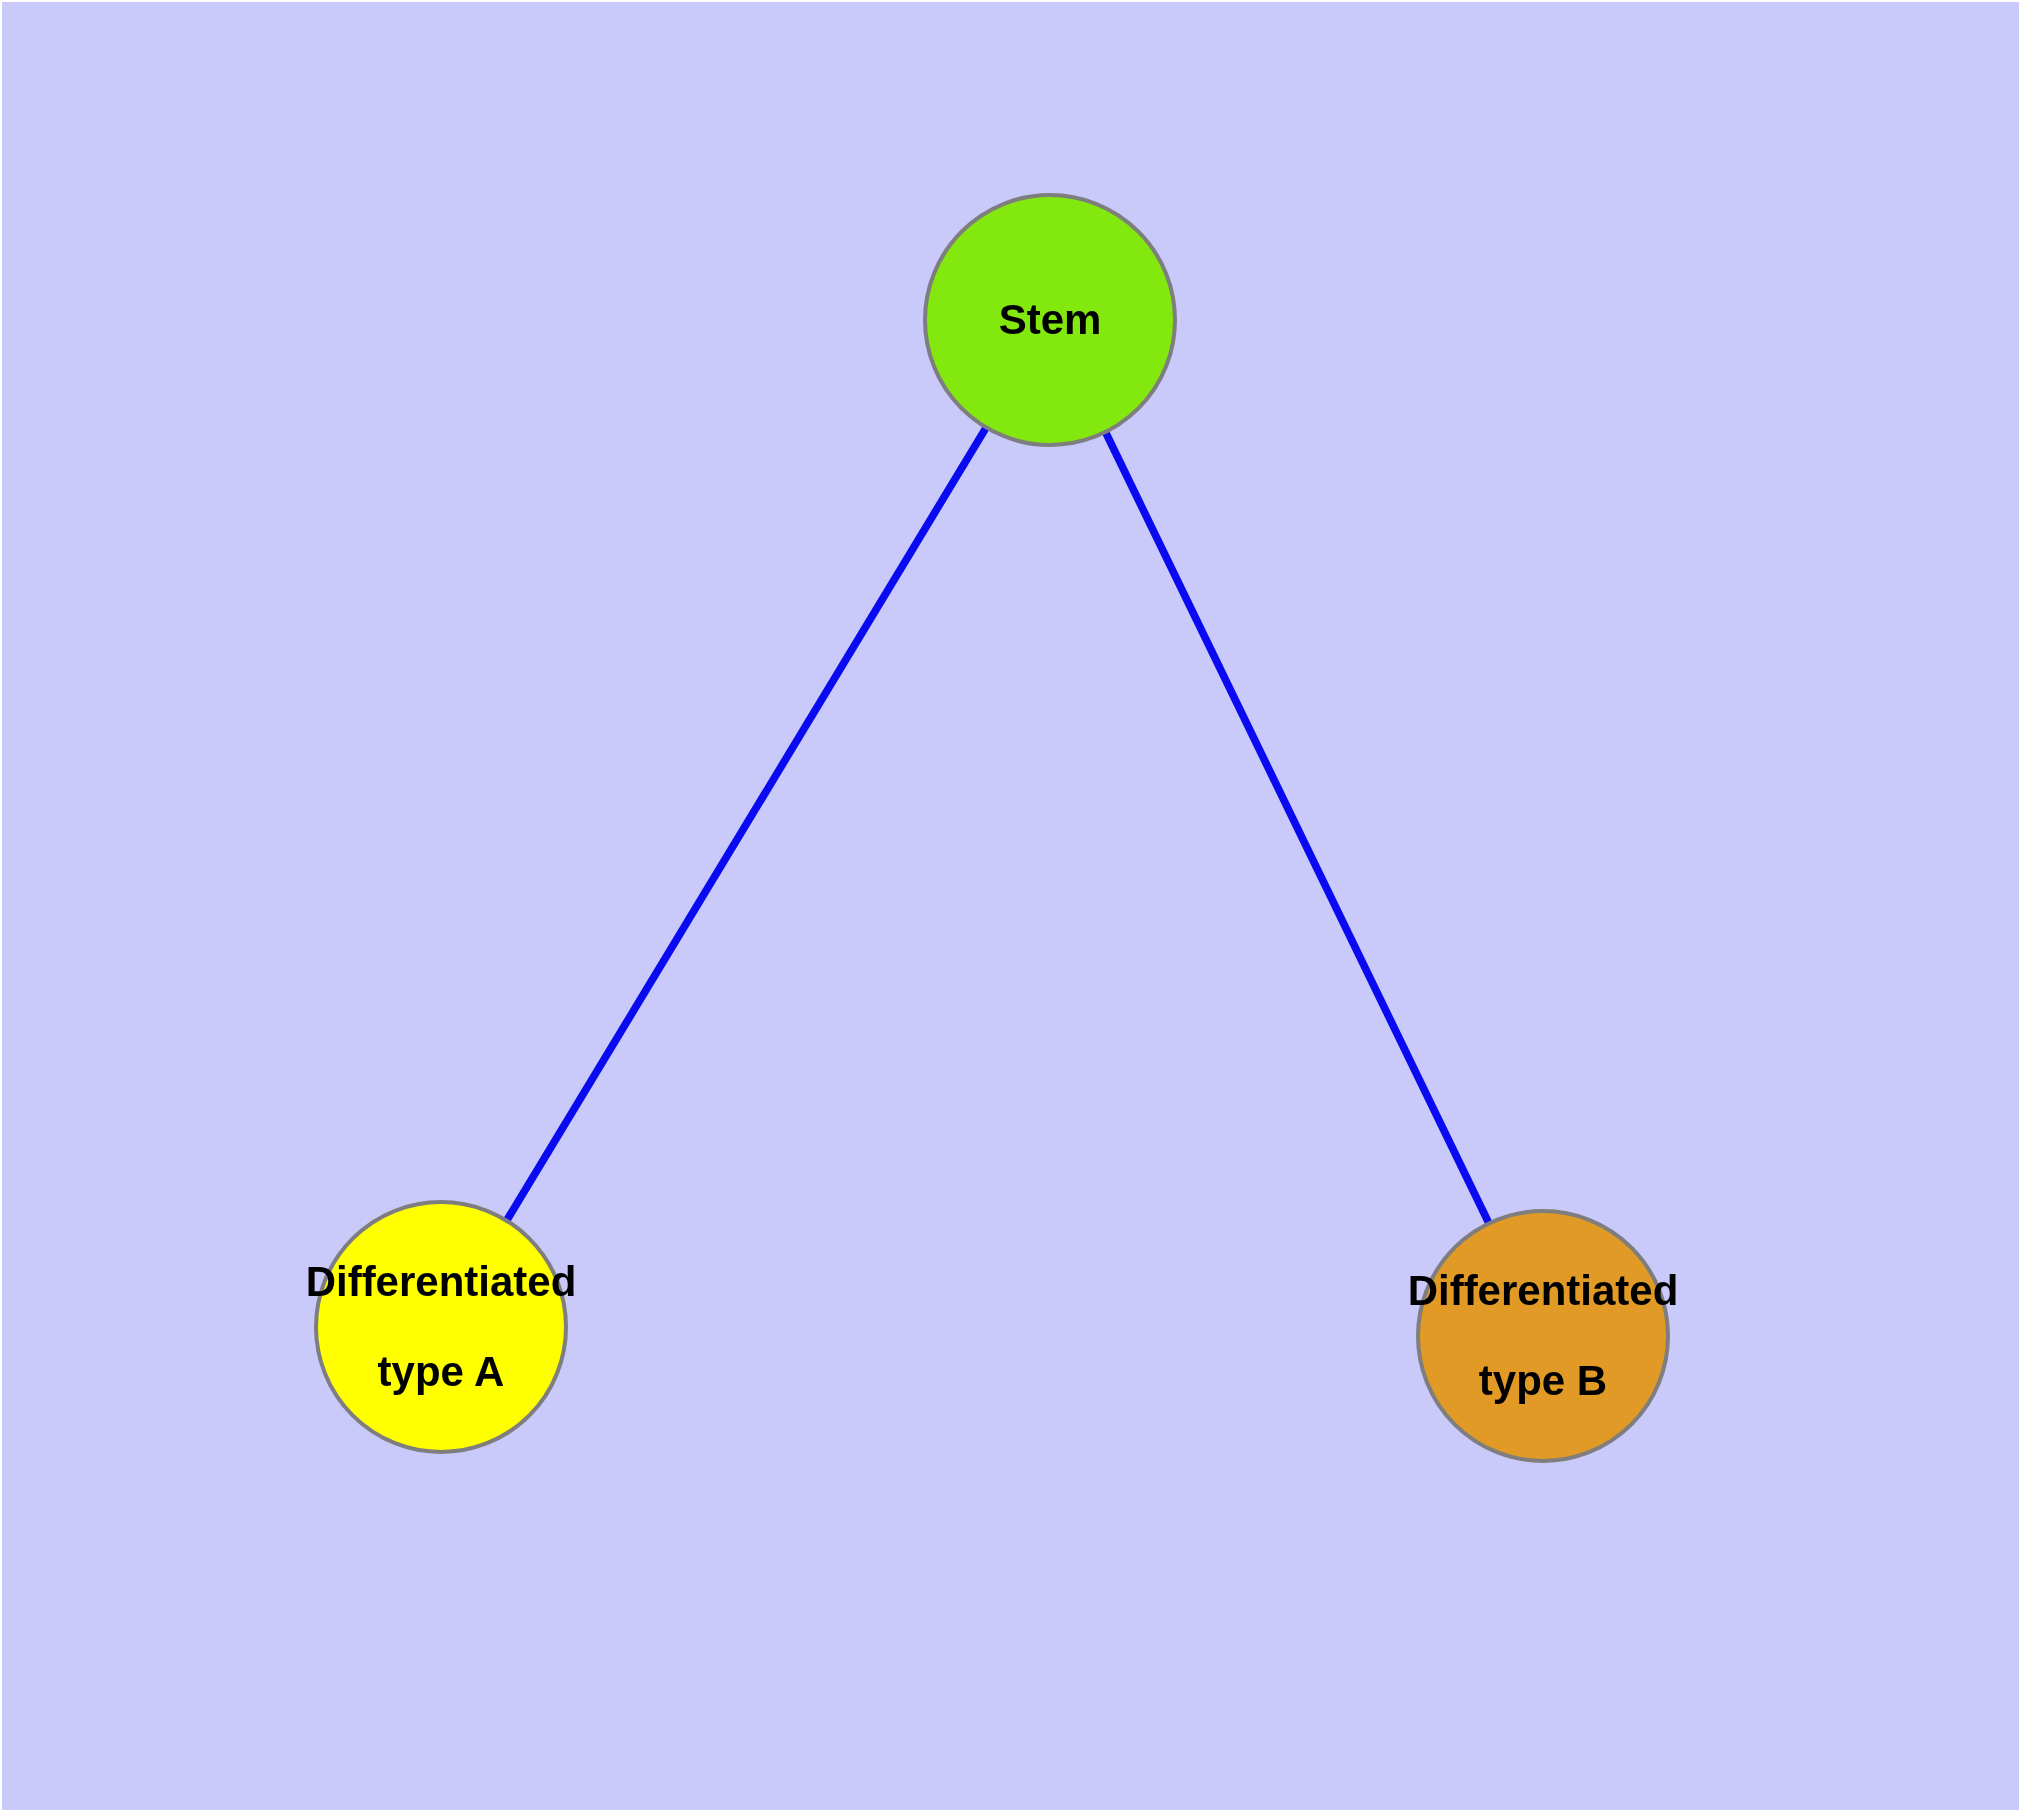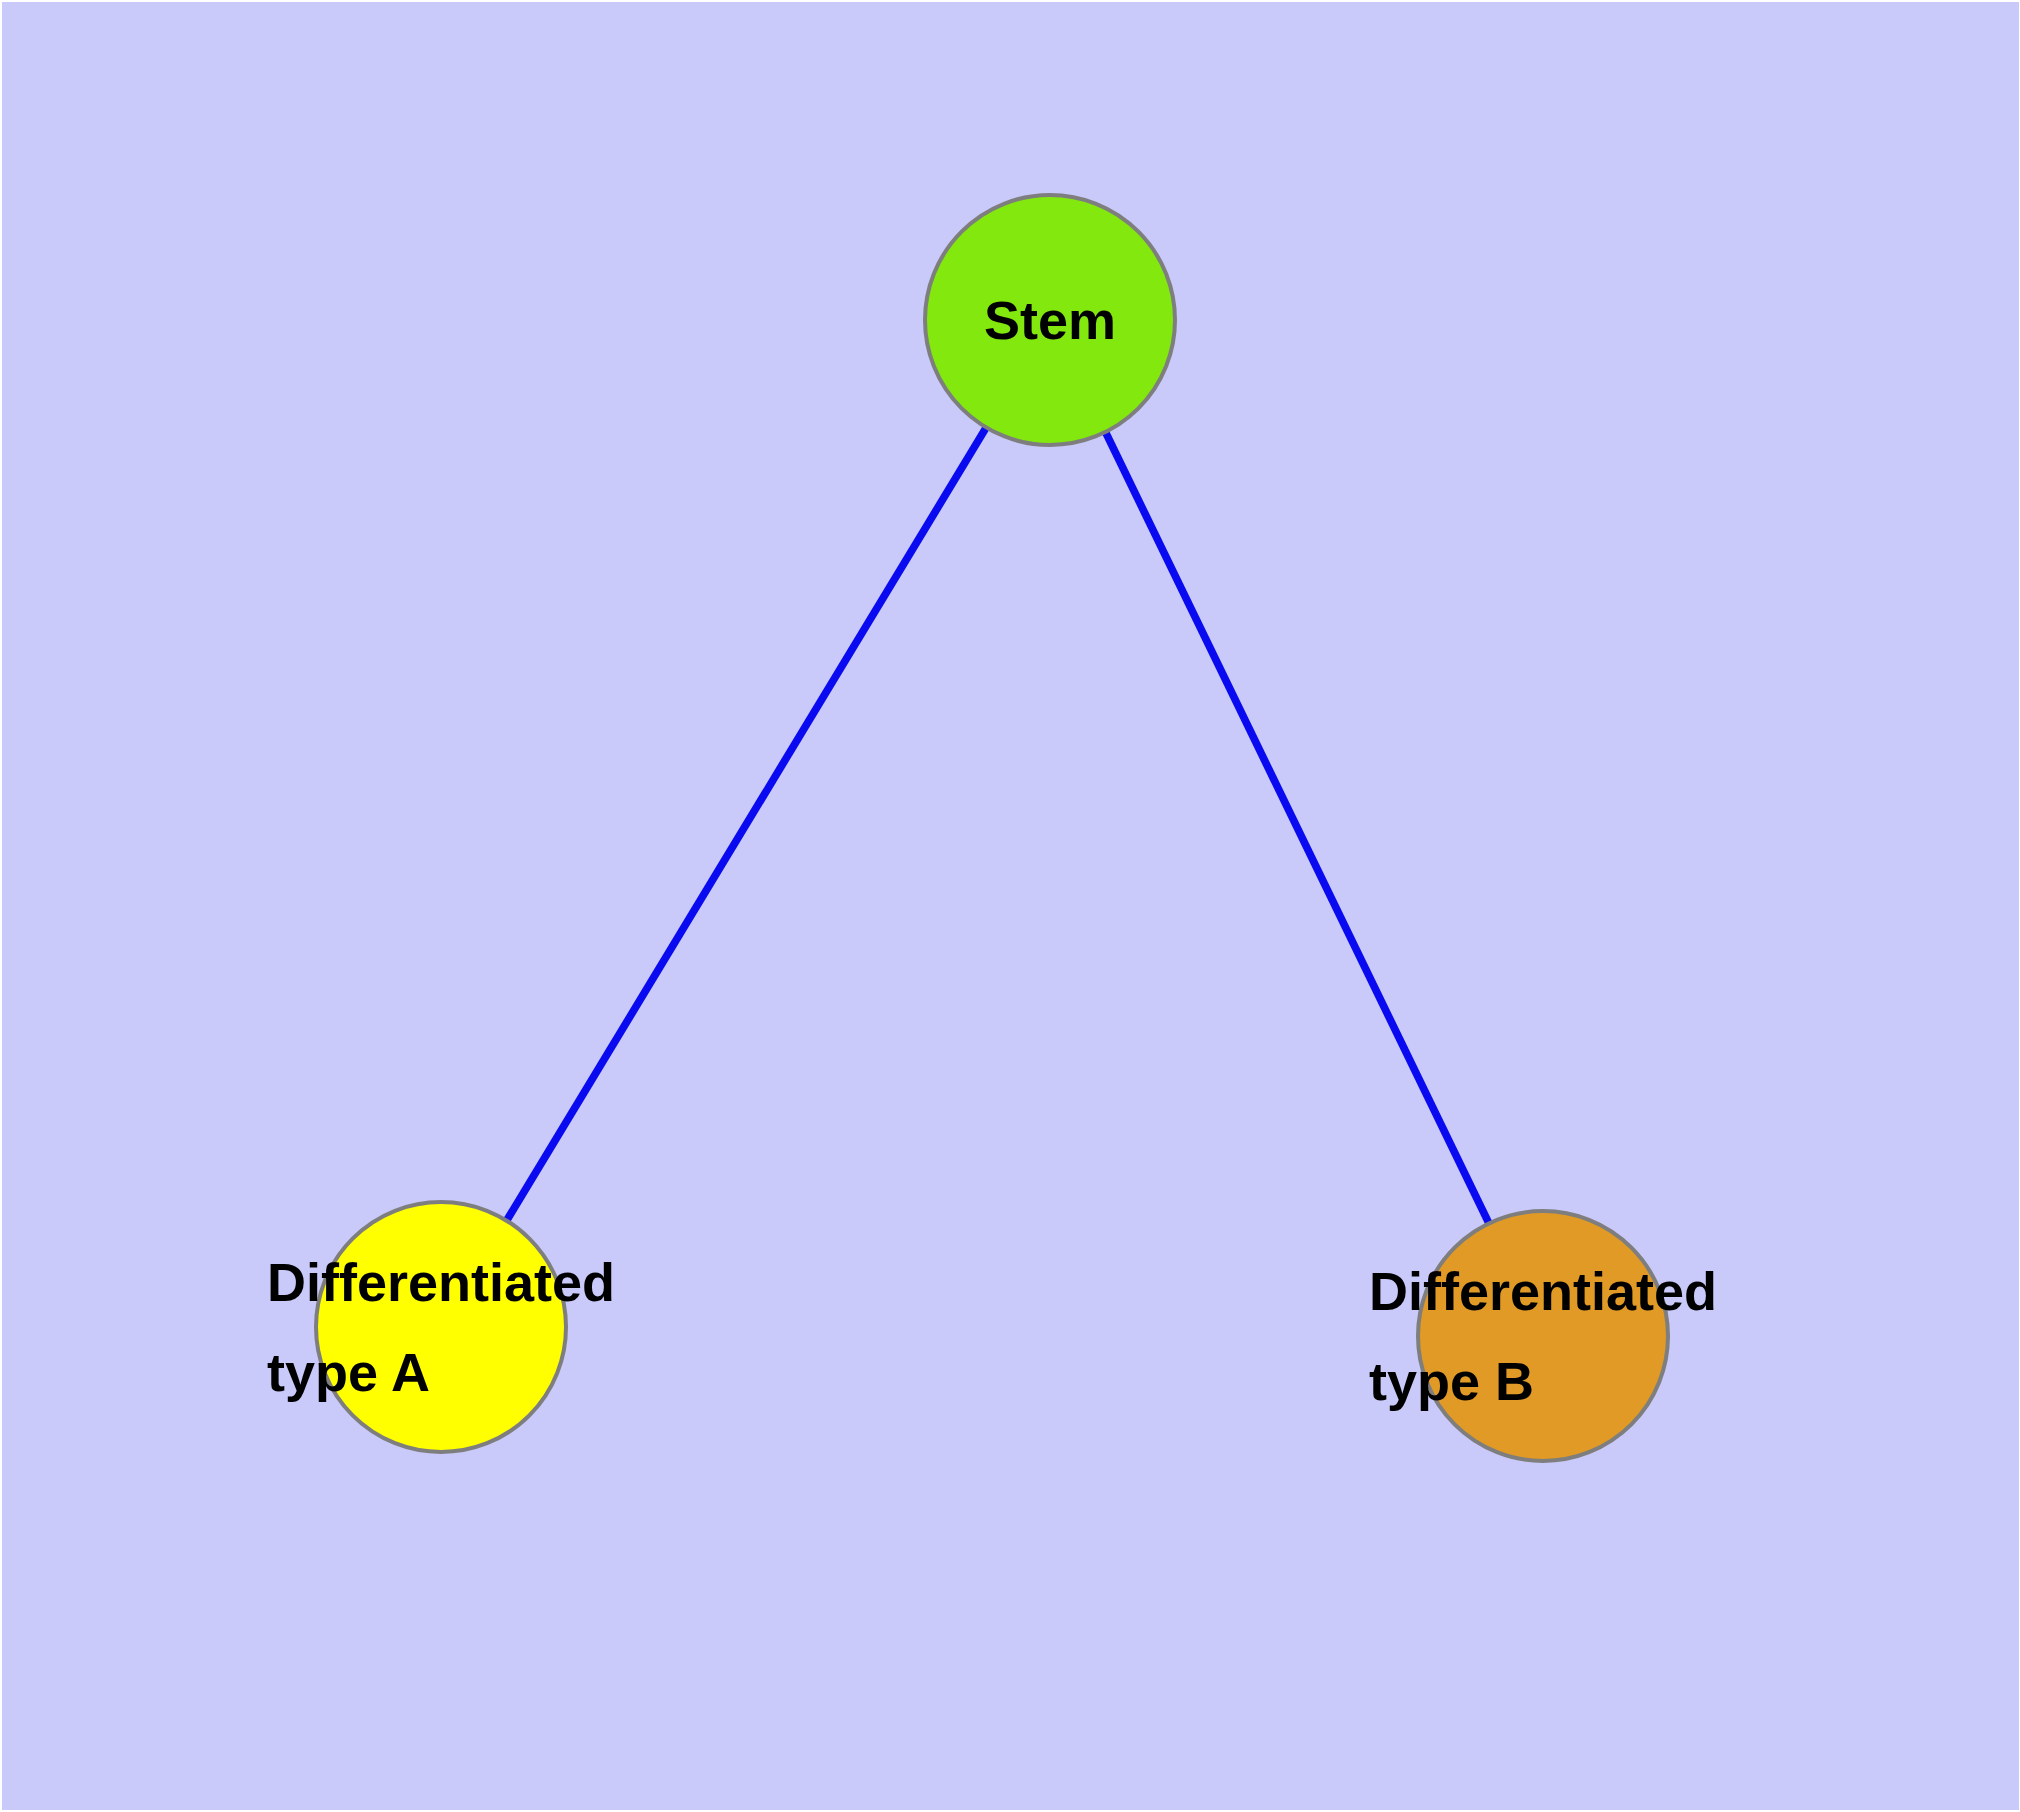--- a/index.html
+++ b/index.html
@@ -28,23 +28,24 @@
     border-radius: 50%;
     border-style: solid;
     box-sizing: border-box;
   }
   .node-label {
     position: absolute;
     left: 50%;
     top: 50%;
     transform: translate(-50%, -50%);
     width: max-content;
+    text-align: center;
     white-space: pre-line;
     font-weight: bold;
-    font-size: 54px;
+    font-size: 42px;
     line-height: 90px;
     letter-spacing: 0px;
   }
 </style>
 </head>
 <body>
 
 <div class="canvas" style="background: rgb(201, 201, 250); border-color: rgb(255, 255, 255); color: rgb(0, 0, 0);">
 
   <svg class="edges" viewBox="0 0 2378 2132" width="2015" height="1807">

